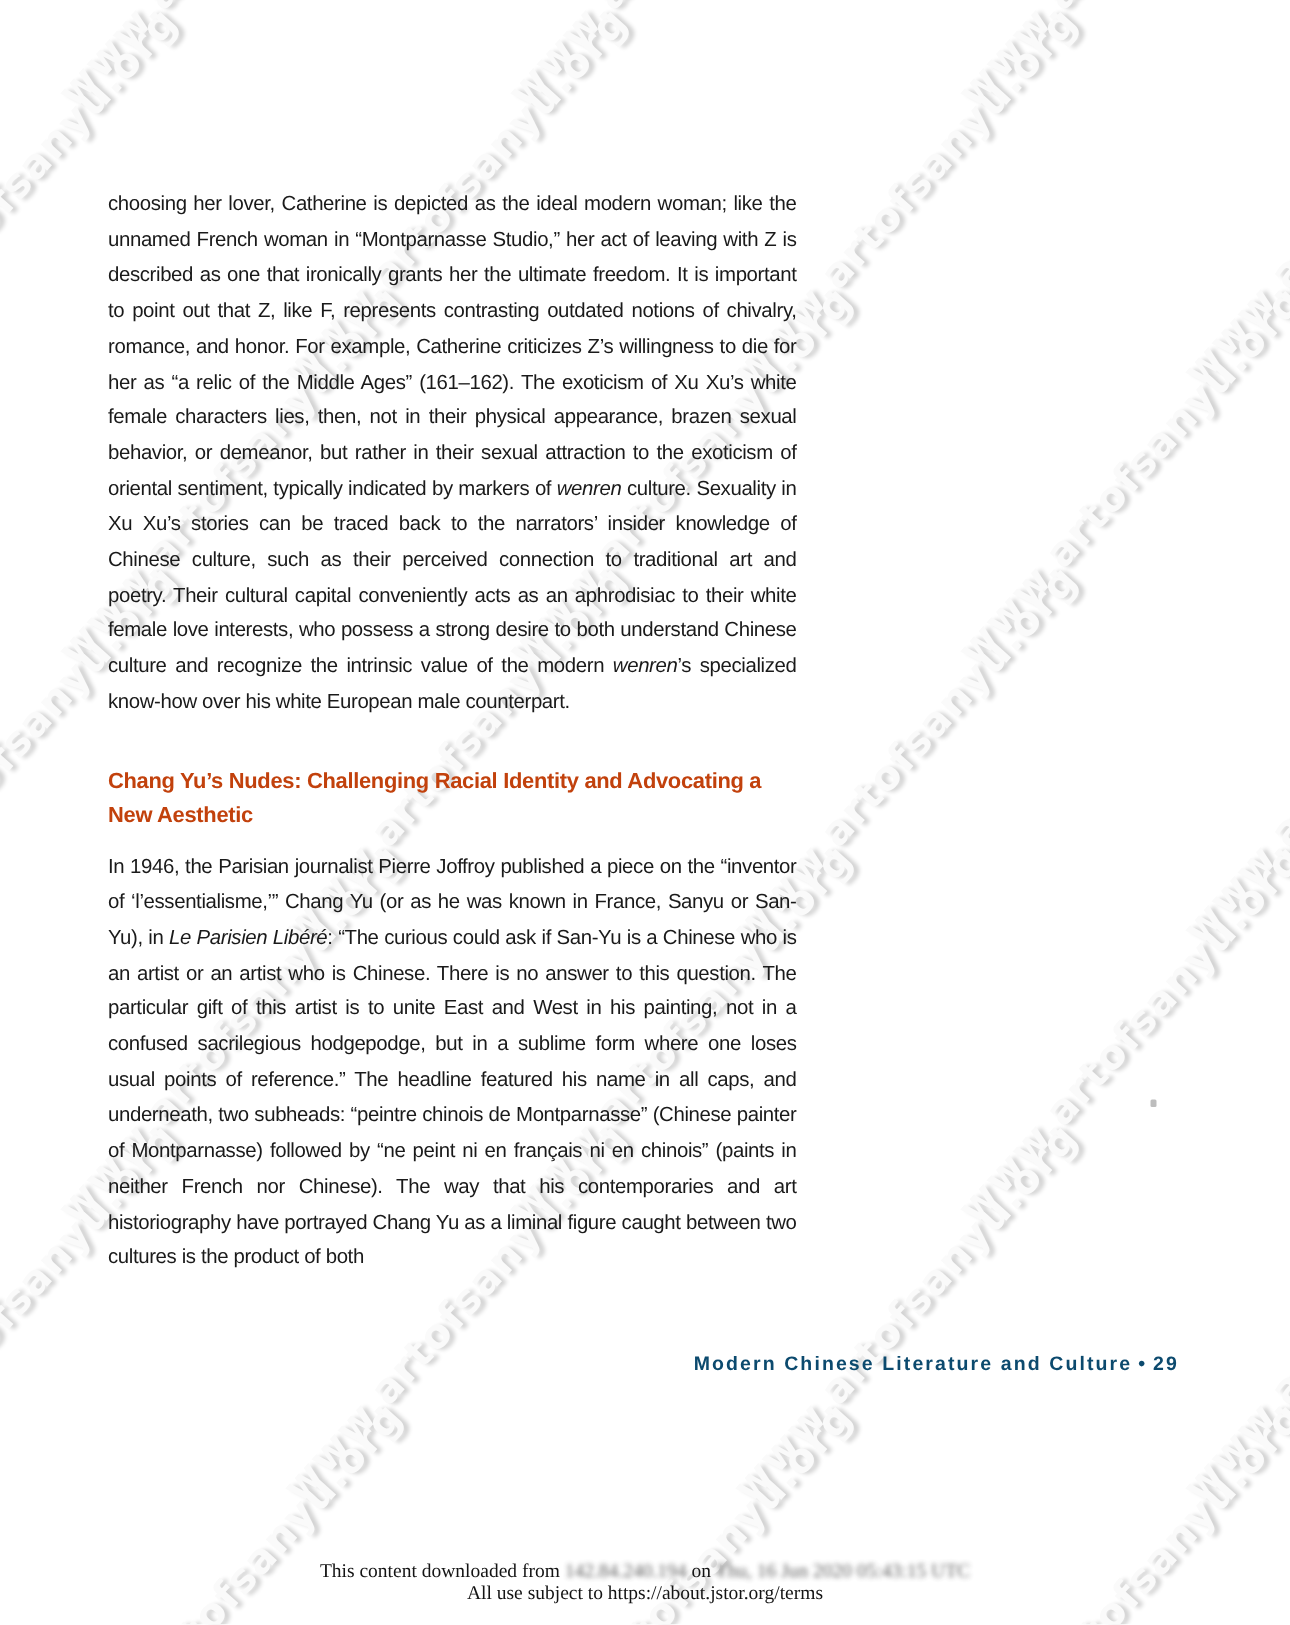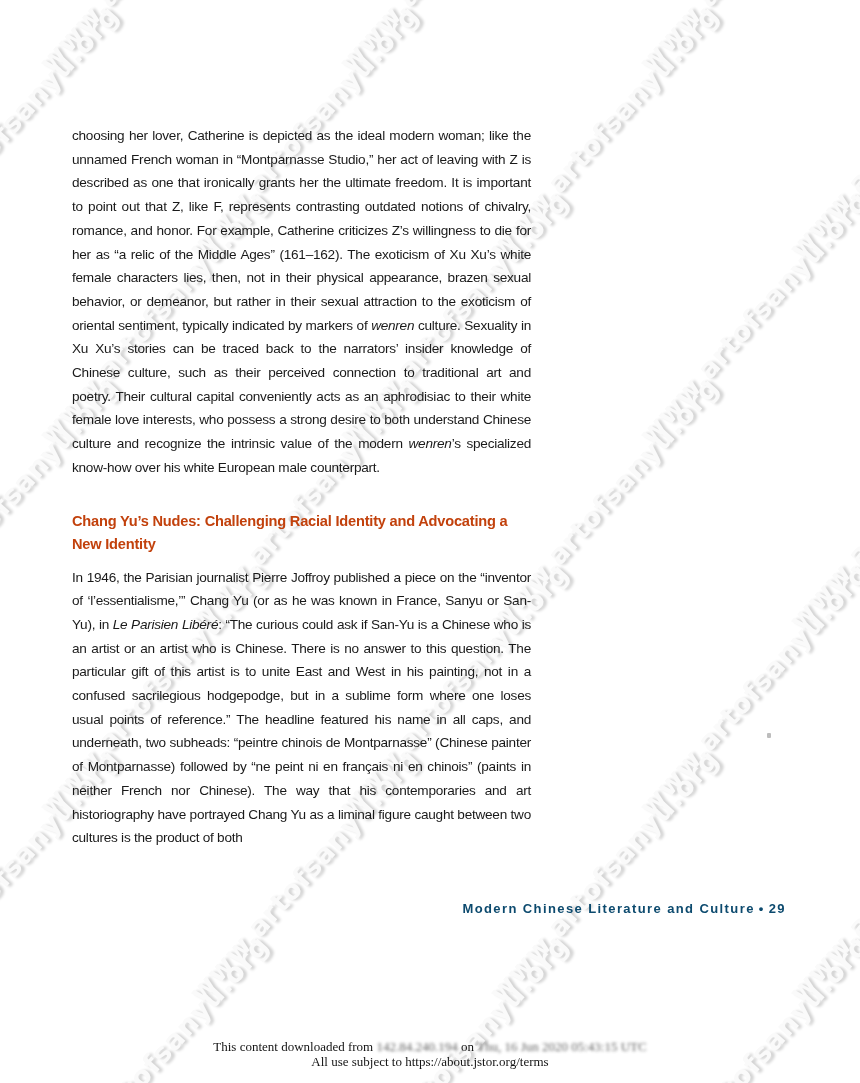--- a/index.html
+++ b/index.html
@@ -136,21 +136,21 @@
       <span class="wm" style="left: 290px; top: 1046px;">www.artofsanyu.org</span>
       <span class="wm" style="left: 590px; top: 1046px;">www.artofsanyu.org</span>
     </div>
 
   <main class="text-column">
 
     <p class="body-par">choosing her lover, Catherine is depicted as the ideal modern woman; like the unnamed French woman in “Montparnasse Studio,” her act of leaving with Z is described as one that ironically grants her the ultimate freedom. It is important to point out that Z, like F, represents contrasting outdated notions of chivalry, romance, and honor. For example, Catherine criticizes Z’s willingness to die for her as “a relic of the Middle Ages” (161–162). The exoticism of Xu Xu’s white female characters lies, then, not in their physical appearance, brazen sexual behavior, or demeanor, but rather in their sexual attraction to the exoticism of oriental sentiment, typically indicated by markers of <i>wenren</i> culture. Sexuality in Xu Xu’s stories can be traced back to the narrators’ insider knowledge of Chinese culture, such as their perceived connection to traditional art and poetry. Their cultural capital conveniently acts as an aphrodisiac to their white female love interests, who possess a strong desire to both understand Chinese culture and recognize the intrinsic value of the modern <i>wenren</i>’s specialized know-how over his white European male counterpart.</p>
 
     <h2 class="section-heading">
       <span class="heading-line">Chang Yu’s Nudes: Challenging Racial Identity and Advocating a</span>
-      <span class="heading-line">New Identity</span>
+      <span class="heading-line">New Aesthetic</span>
     </h2>
 
     <p class="body-par">In 1946, the Parisian journalist Pierre Joffroy published a piece on the “inventor of ‘l’essentialisme,’” Chang Yu (or as he was known in France, Sanyu or San-Yu), in <i>Le Parisien Libéré</i>: “The curious could ask if San-Yu is a Chinese who is an artist or an artist who is Chinese. There is no answer to this question. The particular gift of this artist is to unite East and West in his painting, not in a confused sacrilegious hodgepodge, but in a sublime form where one loses usual points of reference.” The headline featured his name in all caps, and underneath, two subheads: “peintre chinois de Montparnasse” (Chinese painter of Montparnasse) followed by “ne peint ni en français ni en chinois” (paints in neither French nor Chinese). The way that his contemporaries and art historiography have portrayed Chang Yu as a liminal figure caught between two cultures is the product of both</p>
 
   </main>
 
   <div class="running-footer">
     <span>Modern Chinese Literature and Culture</span><span class="bullet">•</span><span>29</span>
   </div>
 

